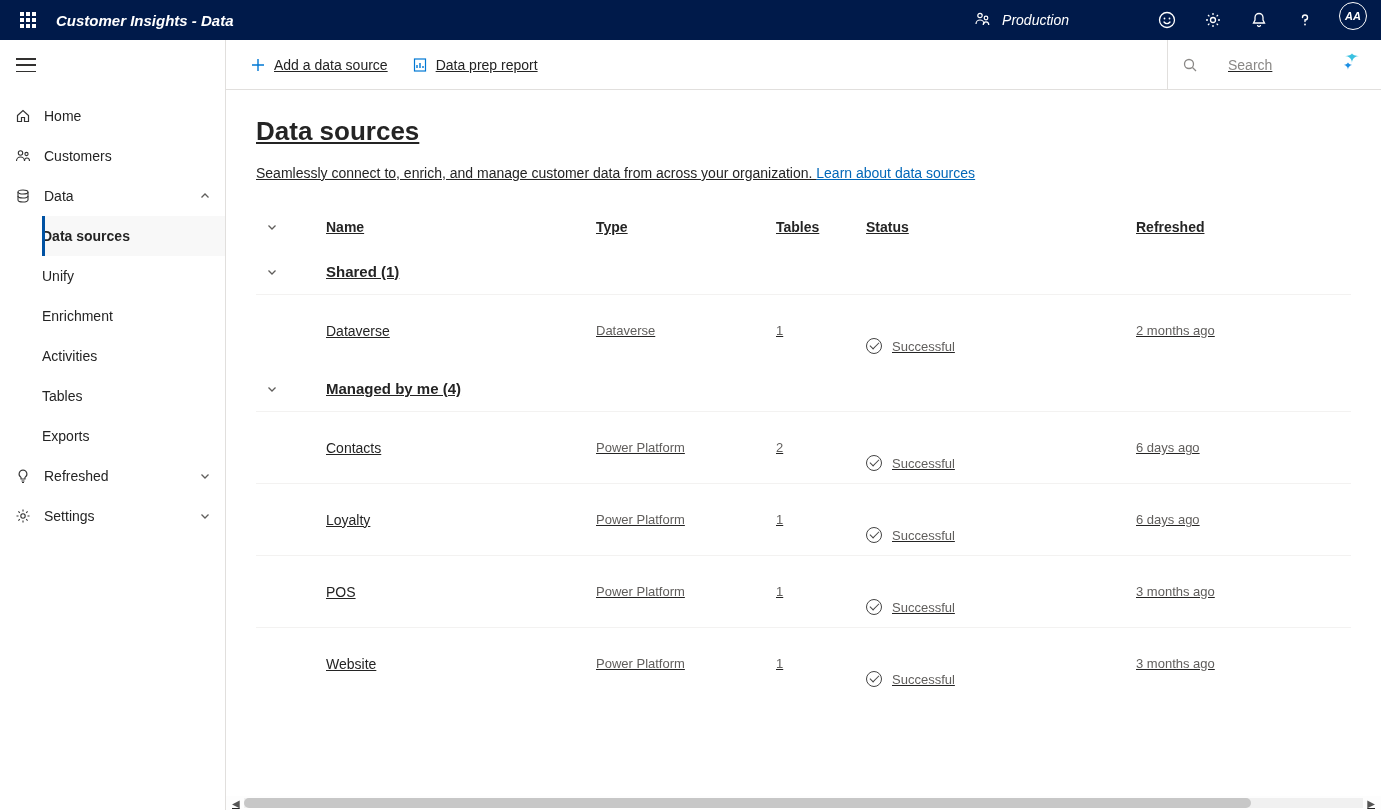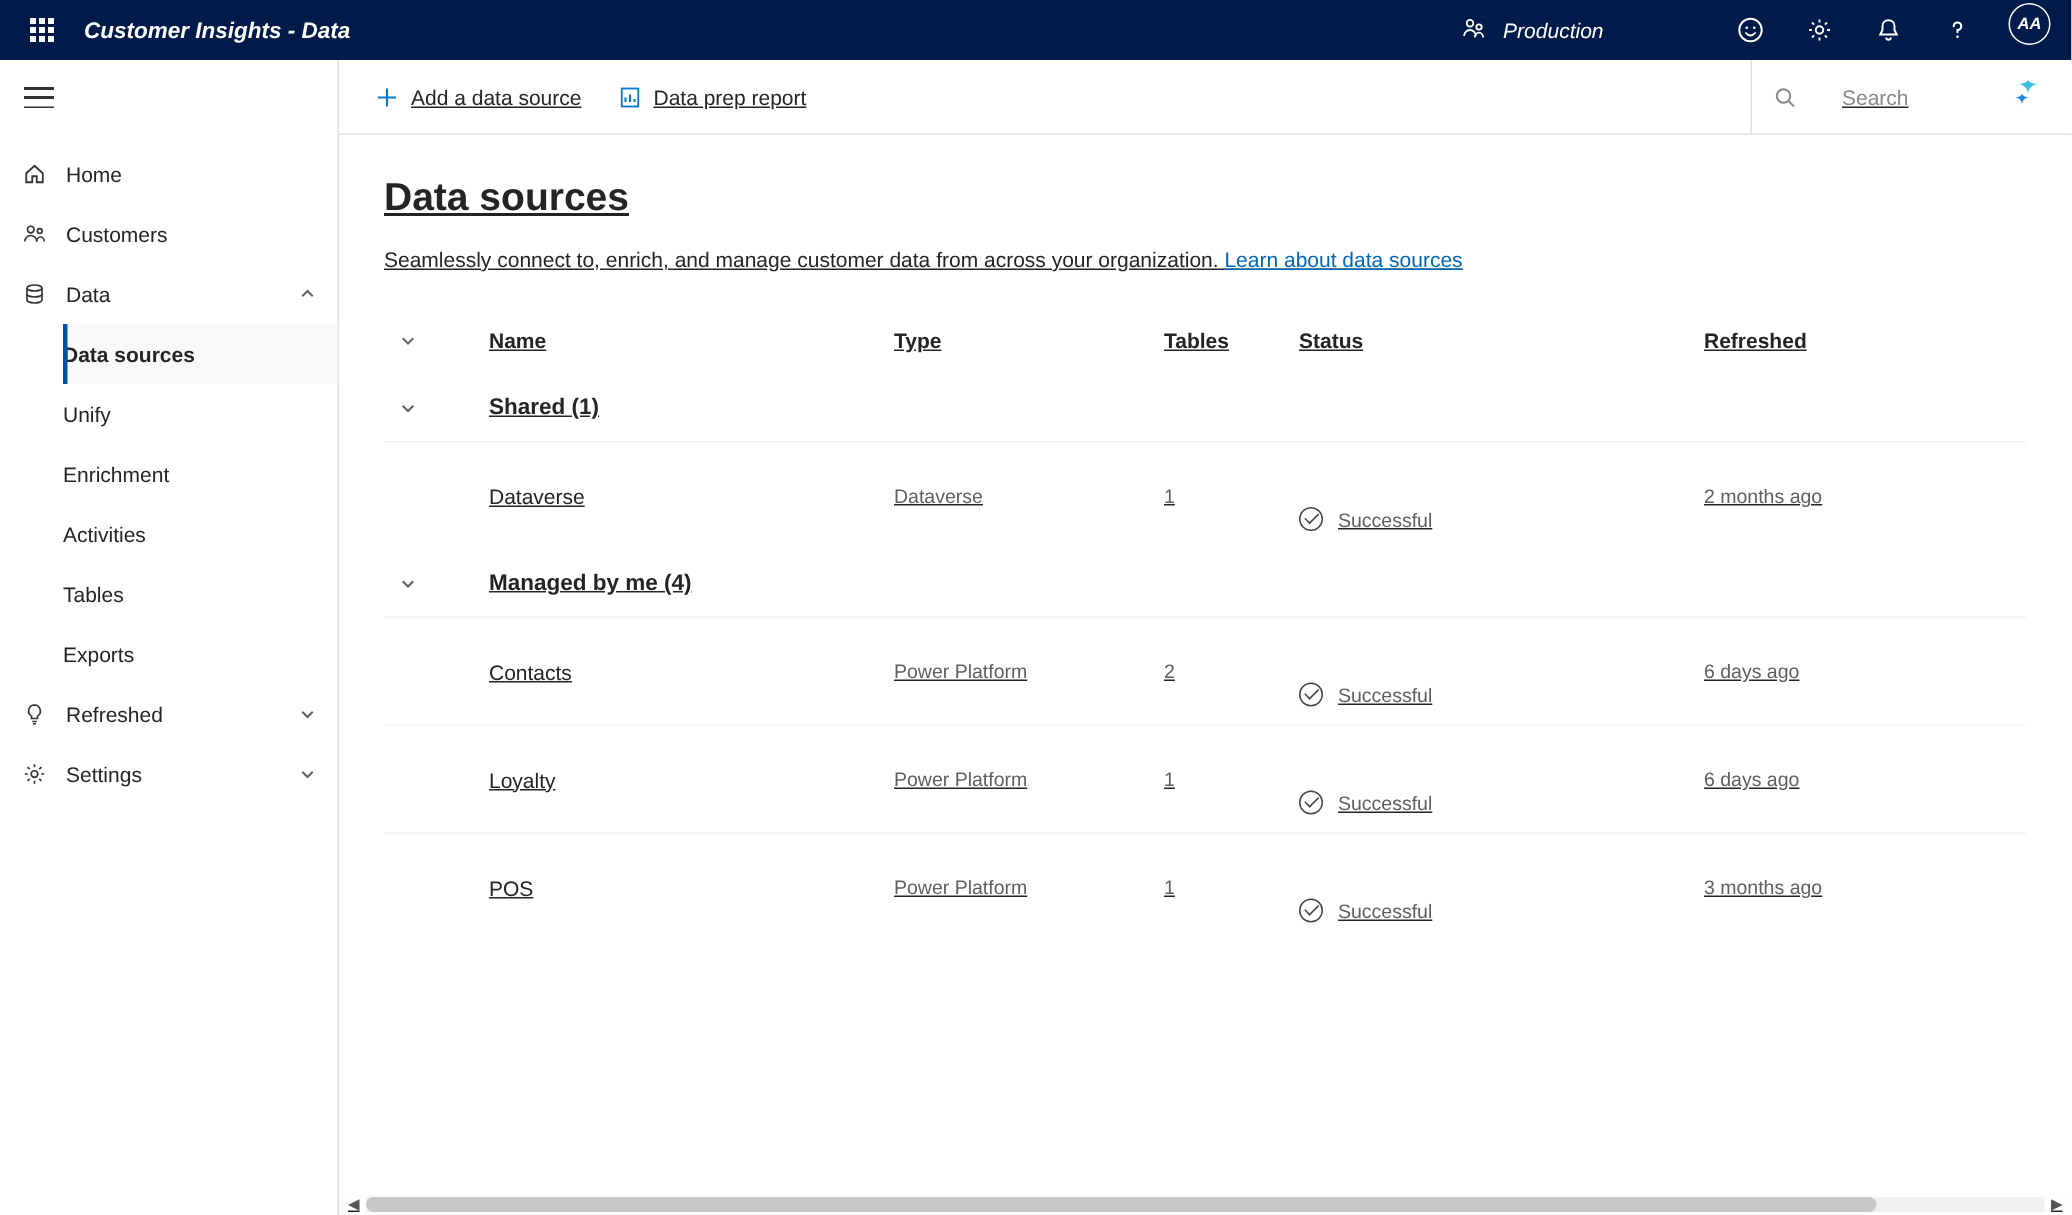--- a/index.html
+++ b/index.html
@@ -486,20 +486,33 @@
                 <td>Power Platform</td>
                 <td>1</td>
                 <td>
                   <div class="status-cell">
                     <span class="check-circle"></span>
                     <span>Successful</span>
                   </div>
                 </td>
                 <td>3 months ago</td>
               </tr>
+              <tr class="data-row">
+                <td></td>
+                <td class="name-cell">Website</td>
+                <td>Power Platform</td>
+                <td>1</td>
+                <td>
+                  <div class="status-cell">
+                    <span class="check-circle"></span>
+                    <span>Successful</span>
+                  </div>
+                </td>
+                <td>3 months ago</td>
+              </tr>
             </tbody>
         </table>
       </div>
     </div>
 
     <div class="bottom-scrollbar">
       <span class="sc-arrow">◀</span>
       <div class="sc-track">
         <div class="sc-thumb"></div>
       </div>

